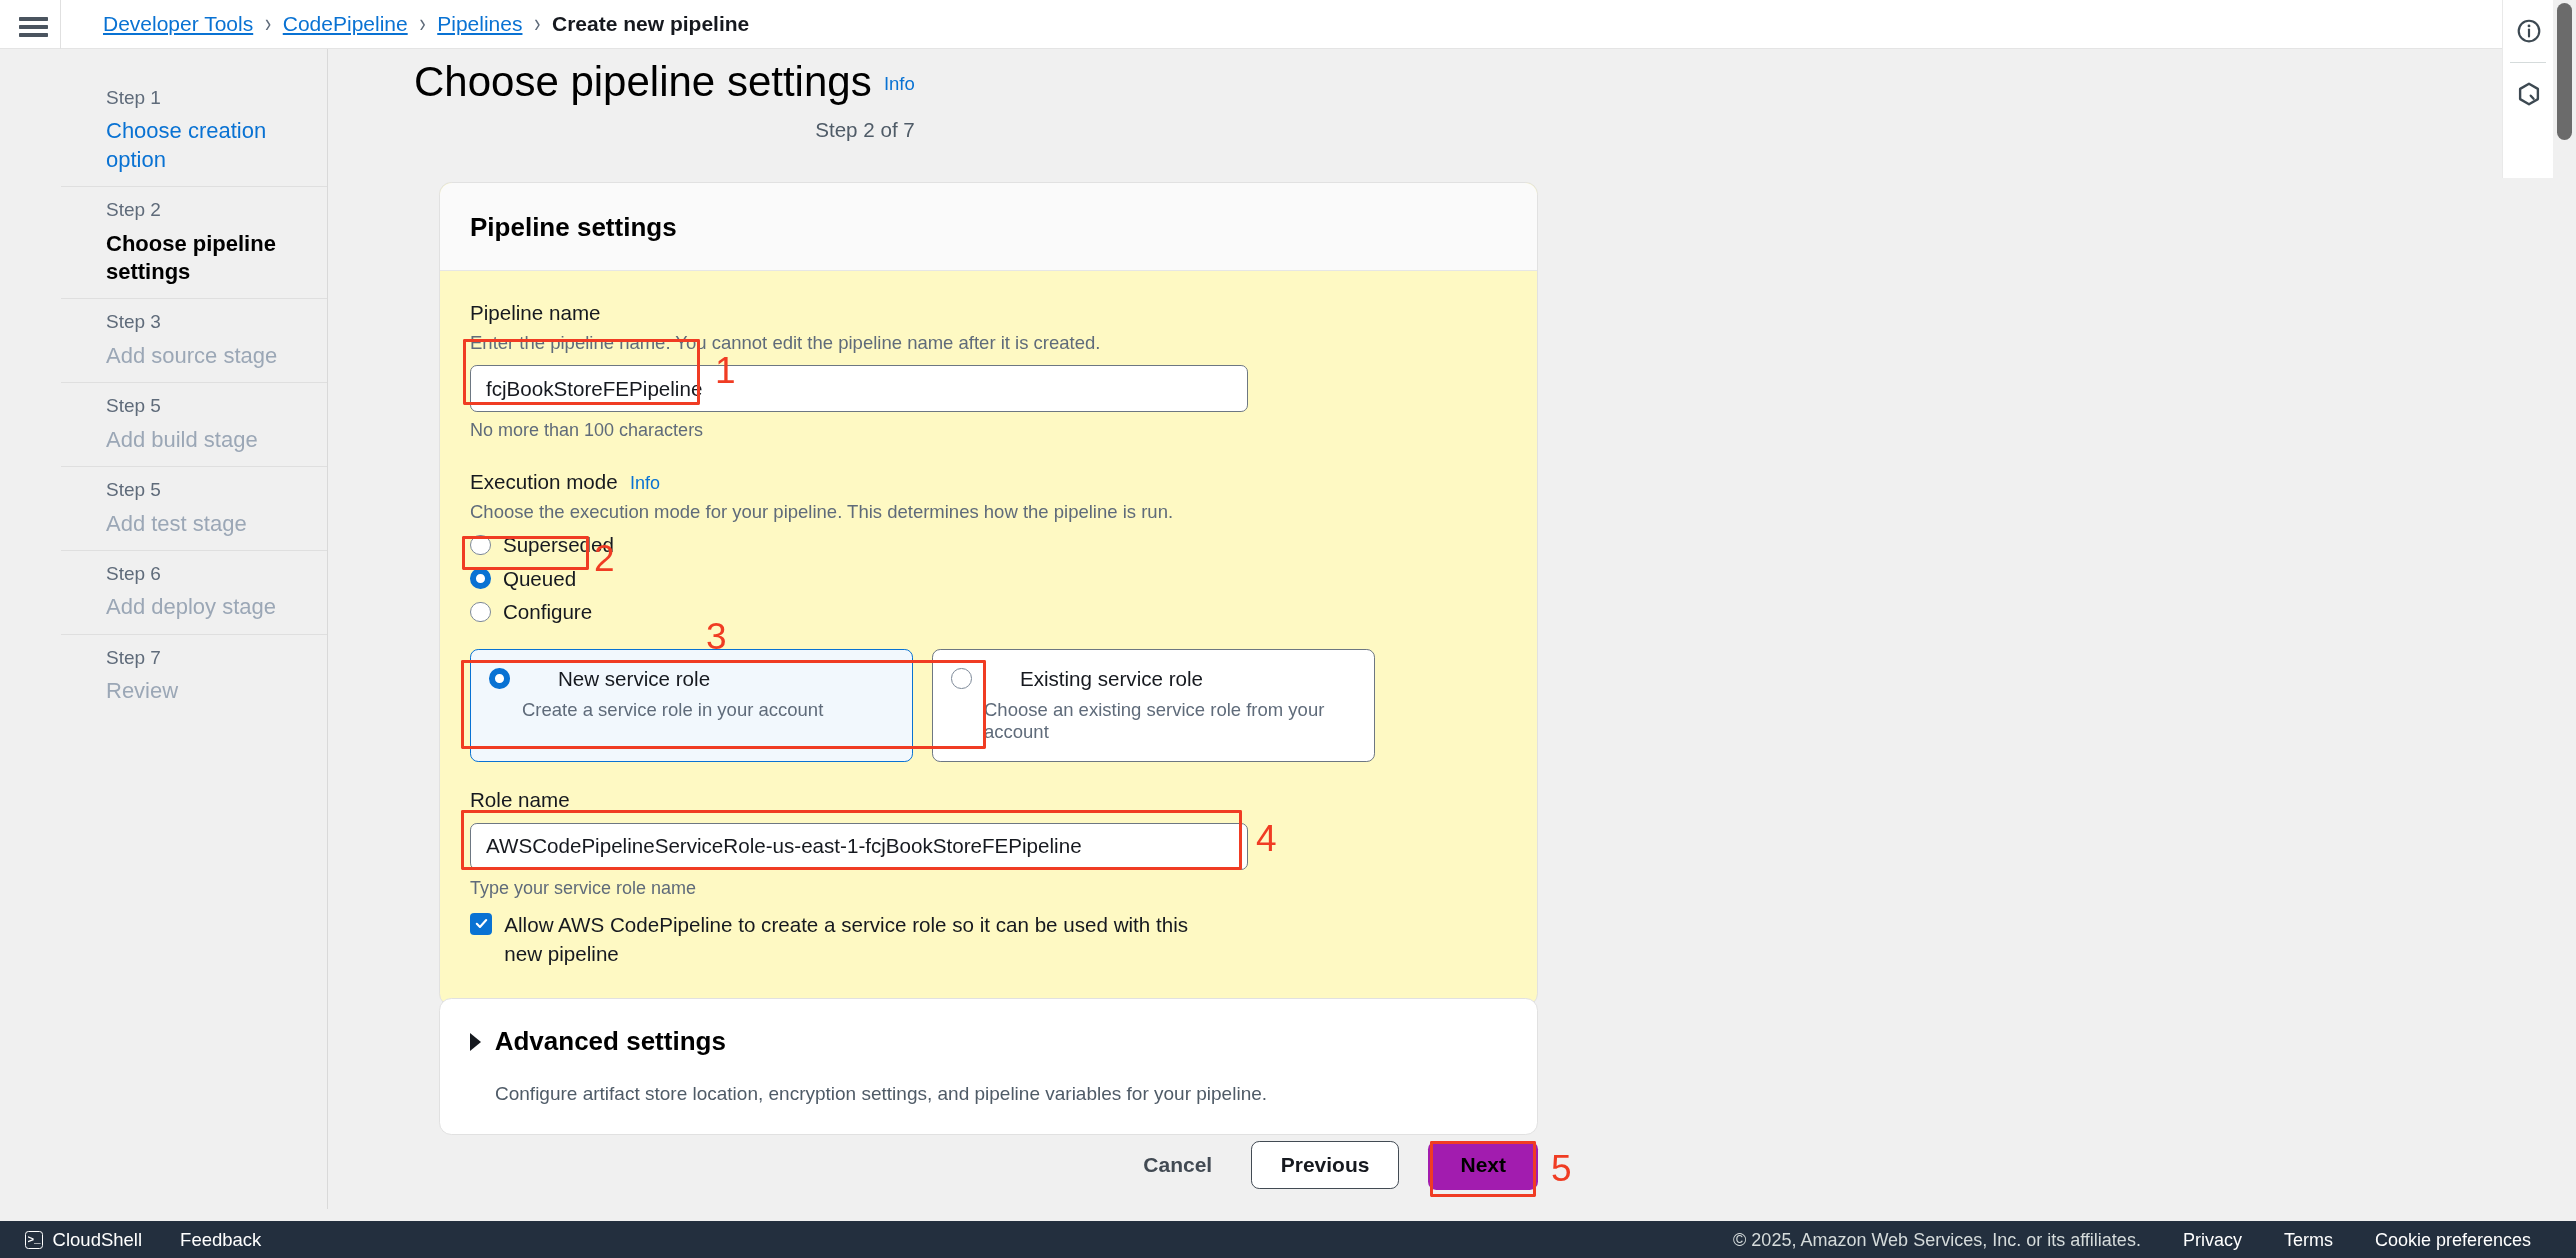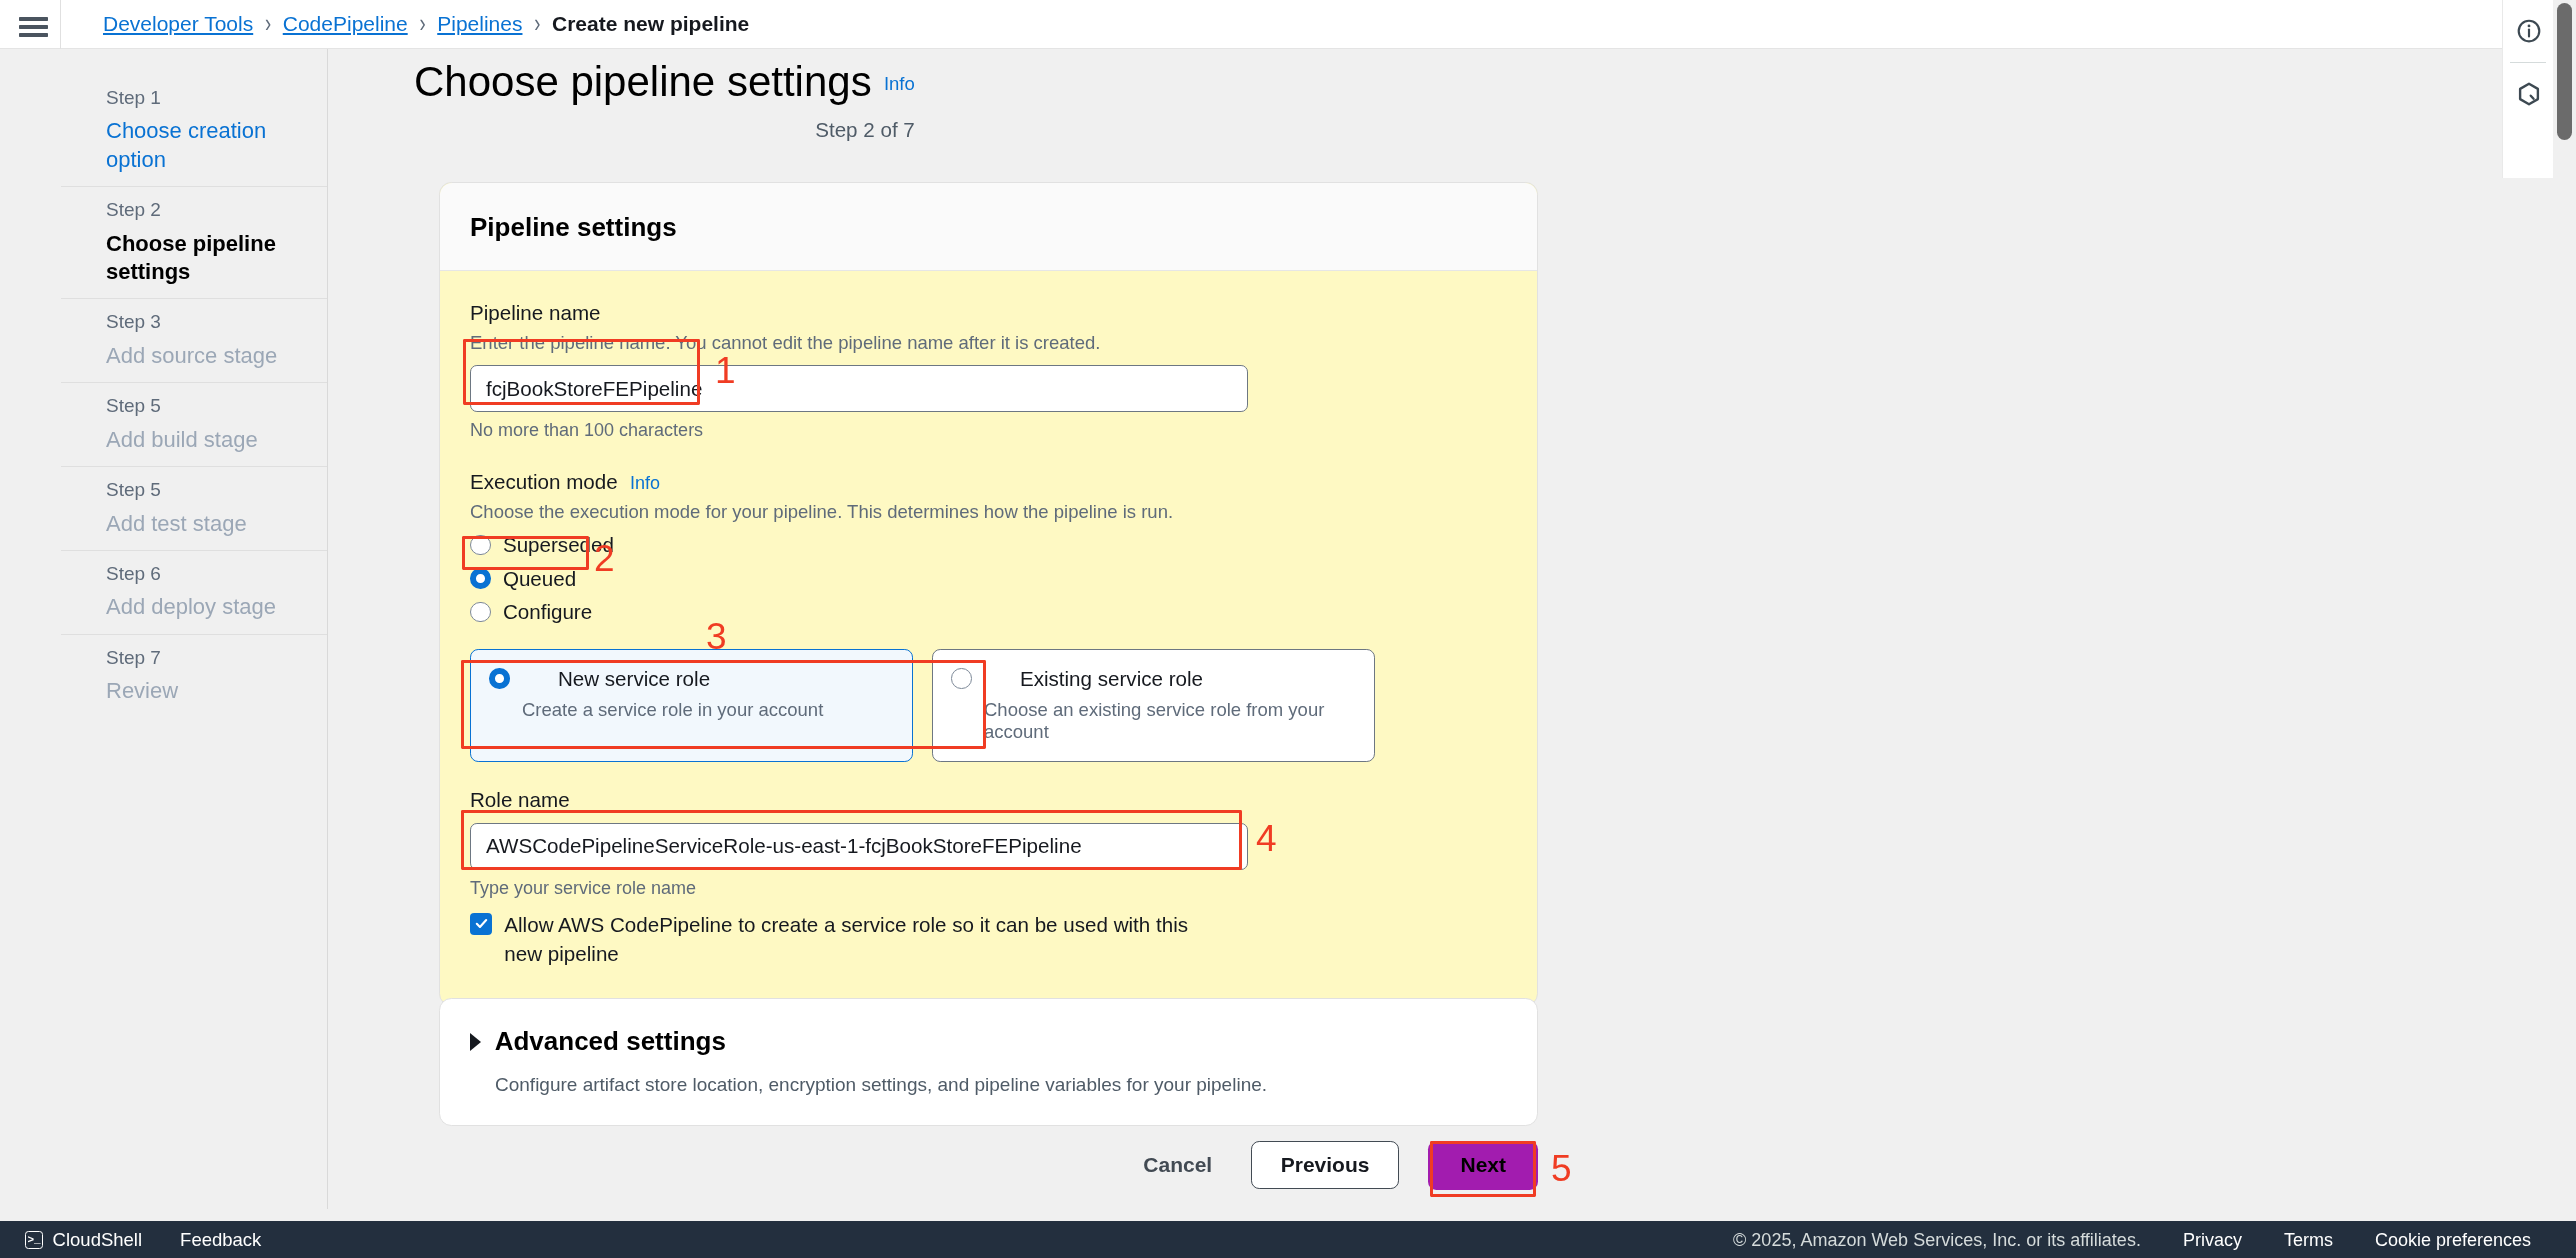--- a/index.html
+++ b/index.html
@@ -187,21 +187,21 @@
   }
   .adv-head { display: flex; align-items: center; cursor: pointer; }
   .caret {
     width: 0; height: 0;
     border-top: 9px solid transparent;
     border-bottom: 9px solid transparent;
     border-left: 11.7px solid #16191f;
     margin-right: 13.7px;
   }
   .adv-title { font-size: 26px; font-weight: 700; color: #000000; }
-  .adv-desc { font-size: 19px; color: #4f5b67; margin-top: 17px; margin-left: 25px; }
+  .adv-desc { font-size: 19px; color: #4f5b67; margin-top: 26px; margin-left: 25px; }
 
   
   .actions {
     position: absolute; left: 439px; top: 1141px;
     width: 1099px;
     display: flex; align-items: center; justify-content: flex-end;
     gap: 29px;
   }
   .btn-link {
     font-size: 21px; color: #424a53; font-weight: 700;

